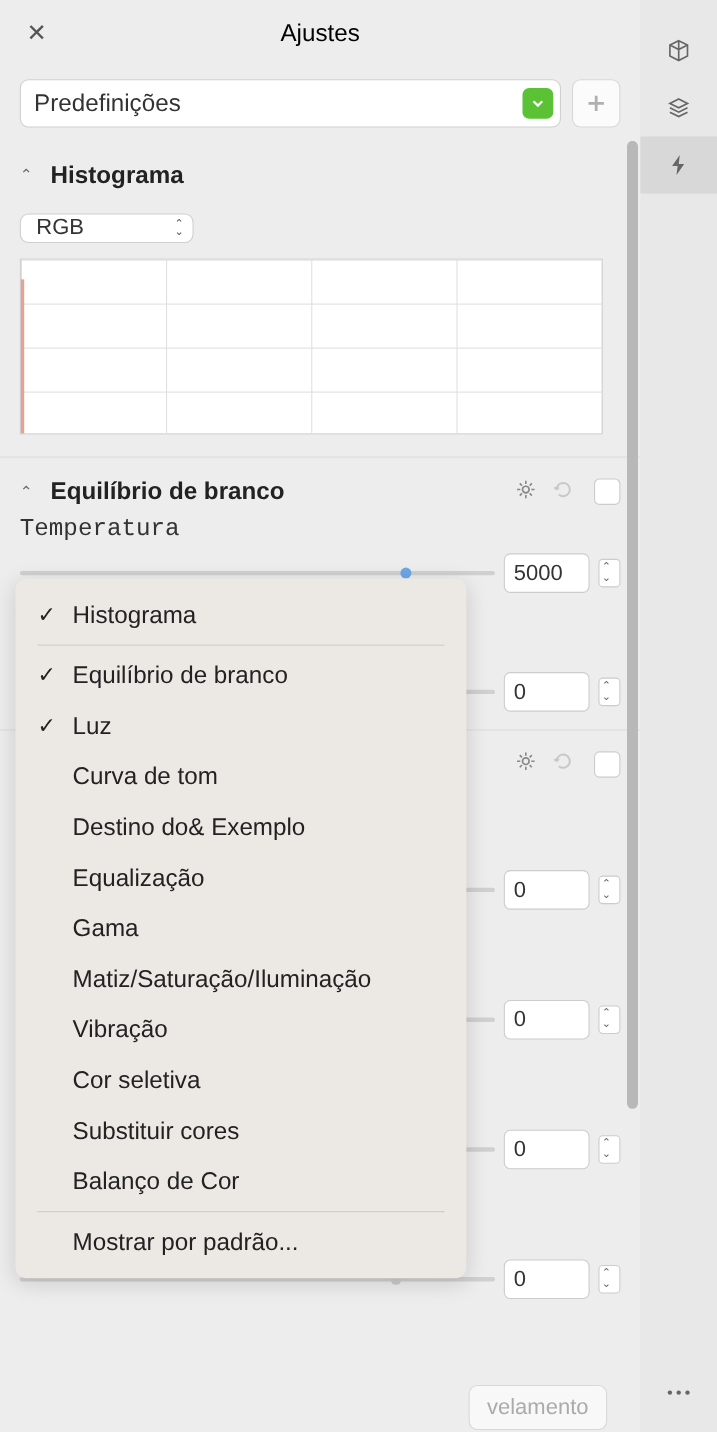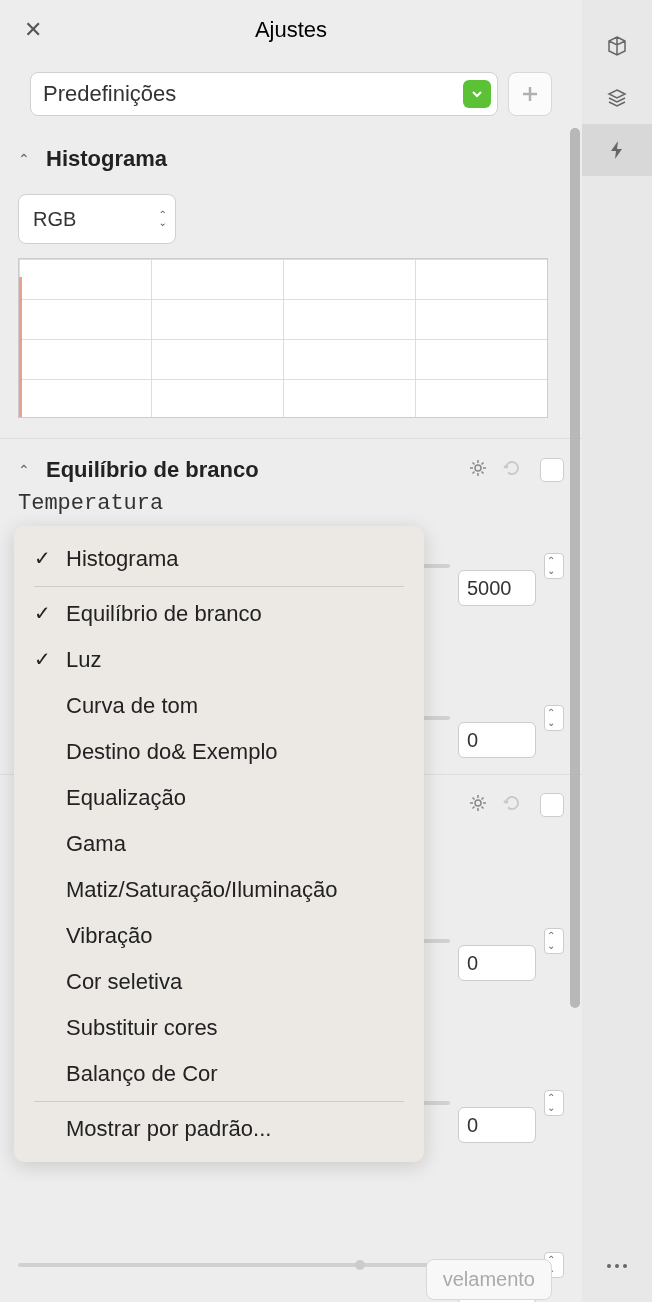--- a/index.html
+++ b/index.html
@@ -7,49 +7,49 @@
     .main-panel { width: 582px; height: 100%; background: #ededed; position: relative; }
     .side-rail { width: 70px; height: 100%; background: #e8e8e8; display: flex; flex-direction: column; align-items: center; padding-top: 20px; }
     .side-icon { width: 70px; height: 52px; display: flex; align-items: center; justify-content: center; color: #666; }
     .side-icon.active { background: #d8d8d8; }
     .side-spacer { flex: 1; }
     
     .header { height: 60px; display: flex; align-items: center; padding: 0 20px; position: relative; }
     .close-x { position: absolute; left: 24px; font-size: 22px; color: #555; cursor: pointer; }
     .header-title { flex: 1; text-align: center; font-size: 22px; color: #000000; }
     
-    .presets-row { padding: 12px 30px; display: flex; gap: 10px; }
+    .presets-row { padding: 12px 18px; display: flex; gap: 10px; }
     .presets-dropdown { flex: 1; height: 44px; background: #fff; border: 1px solid #d0d0d0; border-radius: 8px; display: flex; align-items: center; padding: 0 12px; position: relative; font-size: 22px; color: #333; }
     .presets-chevron { position: absolute; right: 6px; width: 28px; height: 28px; background: #5bc236; border-radius: 6px; display: flex; align-items: center; justify-content: center; color: #fff; }
     .add-btn { width: 44px; height: 44px; background: #fbfbfb; border: 1px solid #d8d8d8; border-radius: 8px; display: flex; align-items: center; justify-content: center; color: #b0b0b0; font-size: 26px; }
     
     .content { padding: 0; height: calc(100% - 120px); overflow: hidden; position: relative; }
     .scrollbar { position: absolute; right: 0; top: 0; width: 14px; height: 890px; background: transparent; }
     .scrollbar-thumb { position: absolute; right: 2px; top: 0; width: 10px; height: 880px; background: #b8b8b8; border-radius: 5px; }
     
     .section { padding: 10px 18px; }
     .section-header { display: flex; align-items: center; gap: 10px; padding: 8px 0; }
     .section-chevron { font-size: 14px; color: #666; width: 18px; }
     .section-title { font-size: 22px; font-weight: 700; color: #222; flex: 1; }
     .section-gear { color: #888; margin-right: 4px; }
     .section-reset { color: #c8c8c8; margin-right: 8px; }
     .section-check { width: 24px; height: 24px; background: #fff; border: 1px solid #ccc; border-radius: 5px; }
     
-    .channel-select { margin: 14px 0; width: 158px; height: 50px; background: #fff; border: 1px solid #d0d0d0; border-radius: 8px; display: flex; align-items: center; padding: 0 14px; font-size: 20px; color: #333; position: relative; }
+    .channel-select { margin: 14px 0; width: 158px; height: 27px; background: #fff; border: 1px solid #d0d0d0; border-radius: 8px; display: flex; align-items: center; padding: 0 14px; font-size: 20px; color: #333; position: relative; }
     .channel-arrows { position: absolute; right: 8px; display: flex; flex-direction: column; font-size: 10px; color: #555; line-height: 8px; }
     
     .histogram-box { width: 530px; height: 160px; background: #fff; border: 1px solid #ccc; position: relative; }
     .histogram-box::before { content: ''; position: absolute; inset: 0; background-image: linear-gradient(to right, #ddd 1px, transparent 1px), linear-gradient(to bottom, #ddd 1px, transparent 1px); background-size: 132px 40px; }
     .histo-red { position: absolute; left: 0; bottom: 0; width: 3px; height: 140px; background: #e8a090; }
     
     .param-row { display: flex; align-items: center; gap: 8px; padding: 6px 0; }
     .param-label { font-size: 22px; color: #333; margin-bottom: 4px; font-family: Liberation Mono, monospace; }
     .slider-track { flex: 1; height: 4px; background: #d0d0d0; border-radius: 2px; position: relative; }
     .slider-dot { position: absolute; width: 10px; height: 10px; border-radius: 50%; top: -3px; }
-    .value-input { width: 78px; height: 36px; background: #fff; border: 1px solid #ccc; border-radius: 6px; display: flex; align-items: center; padding: 0 8px; font-size: 20px; color: #333; margin-top: 44px; }
+    .value-input { width: 78px; height: 36px; background: #fff; border: 1px solid #ccc; border-radius: 6px; display: flex; align-items: center; padding: 0 8px; font-size: 20px; color: #333; }
     .stepper { width: 20px; display: flex; flex-direction: column; font-size: 10px; color: #666; line-height: 10px; border: 1px solid #ccc; border-radius: 4px; background: #fff; padding: 2px; }
     
     .popup-menu { position: absolute; left: 14px; top: 526px; width: 410px; background: #ece8e4; border-radius: 10px; box-shadow: 0 4px 20px rgba(0,0,0,0.15); padding: 10px 0; z-index: 100; }
     .menu-item { padding: 10px 20px 10px 52px; font-size: 22px; color: #222; position: relative; cursor: pointer; }
     .menu-item .check { position: absolute; left: 20px; font-size: 20px; }
     .menu-sep { height: 1px; background: #d0ccc8; margin: 4px 20px; }
     
     .bottom-btn { position: absolute; right: 30px; bottom: 10px; padding: 8px 16px; background: #f8f8f8; border: 1px solid #d8d8d8; border-radius: 8px; font-size: 20px; color: #aaa; }
   </style>
 </head>

